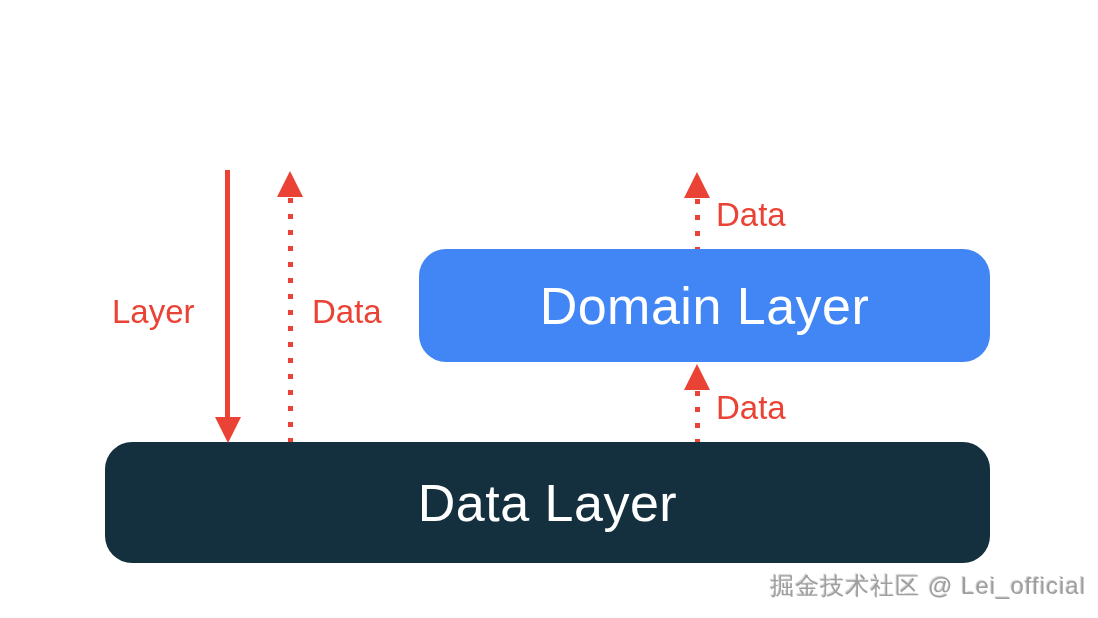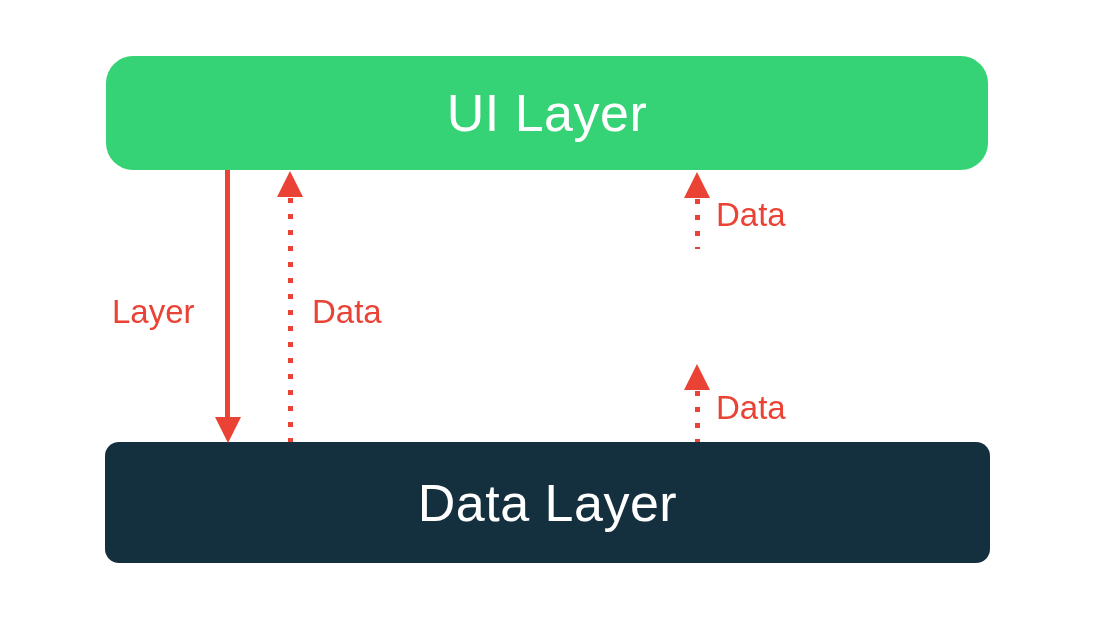--- a/index.html
+++ b/index.html
@@ -21,21 +21,21 @@
     position:absolute;
     border-radius:27px;
     display:flex;align-items:center;justify-content:center;
     color:#ffffff;
     font-size:52px;
     font-weight:400;
     letter-spacing:0.5px;
   }
   .ui-box{left:106px;top:56px;width:882px;height:114px;background:var(--green);}
   .domain-box{left:419px;top:249px;width:571px;height:113px;background:var(--blue);}
-  .data-box{left:105px;top:442px;width:885px;height:121px;background:var(--navy);border-radius:14px;}
+  .data-box{left:105px;top:442px;width:885px;height:121px;background:var(--navy);}
 
   
   .shaft-solid{
     position:absolute;width:5px;background:var(--red);
   }
   .shaft-dotted{
     position:absolute;width:5px;
     background:repeating-linear-gradient(to bottom, var(--red) 0 5px, transparent 5px 16px);
   }
   .head{position:absolute;width:0;height:0;}
@@ -80,24 +80,24 @@
     color:#9e9e9e;
     text-shadow:2px 2px 1px #ffffff, -1px -1px 1px #c9c9c9;
     white-space:nowrap;
   }
 </style>
 </head>
 <body>
 
 <div class="canvas">
 
-  <div class="box ui-box">
-    <span>UI Layer</span>
+
+  <div class="box domain-box">
+    <span>Domain Layer</span>
   </div>
-
 
   <div class="box data-box">
     <span>Data Layer</span>
   </div>
 
   <div id="events-shaft" class="shaft-solid"></div>
   <div id="events-head" class="head head-down"></div>
   <div id="events-label" class="flow-label">Layer</div>
 
   <div id="dataleft-head" class="head head-up"></div>
@@ -105,14 +105,15 @@
   <div id="dataleft-label" class="flow-label">Data</div>
 
   <div id="dataui-head" class="head head-up"></div>
   <div id="dataui-shaft" class="shaft-dotted"></div>
   <div id="dataui-label" class="flow-label">Data</div>
 
   <div id="datadomain-head" class="head head-up"></div>
   <div id="datadomain-shaft" class="shaft-dotted"></div>
   <div id="datadomain-label" class="flow-label">Data</div>
 
+  <div class="watermark">掘金技术社区 @ Lei_official</div>
 
 </div>
 
 </body></html>

